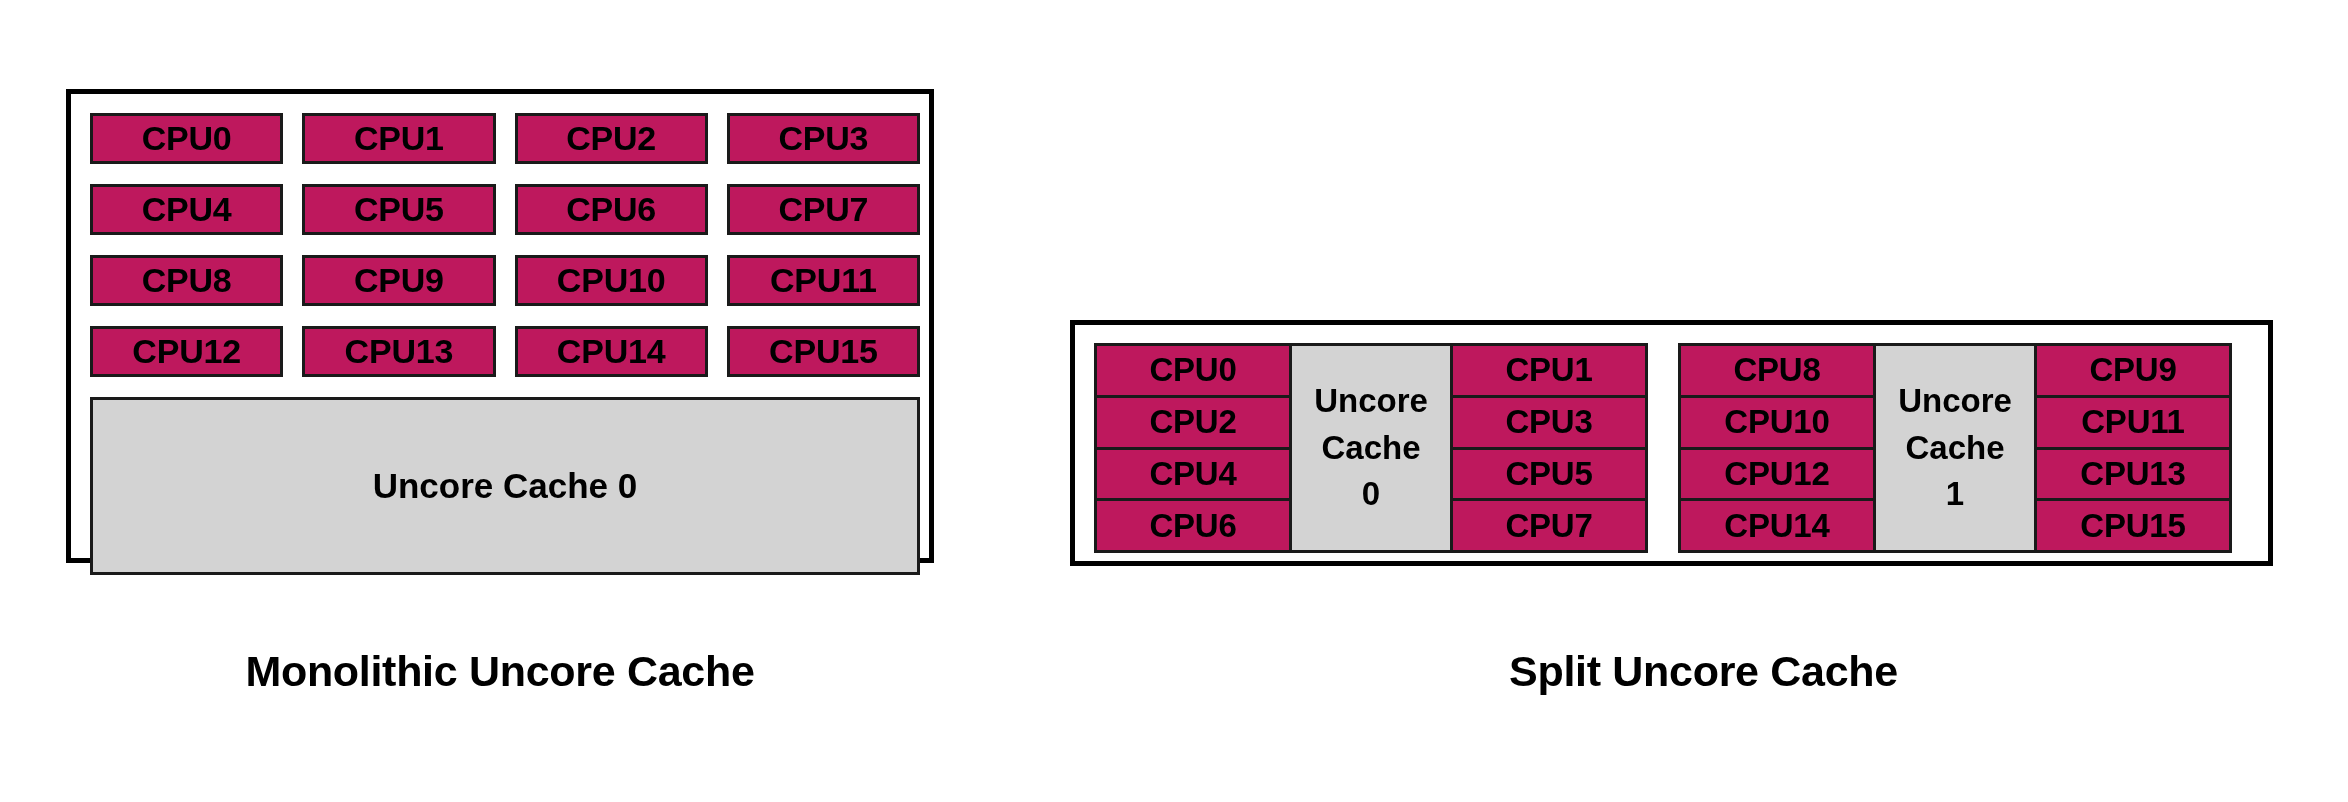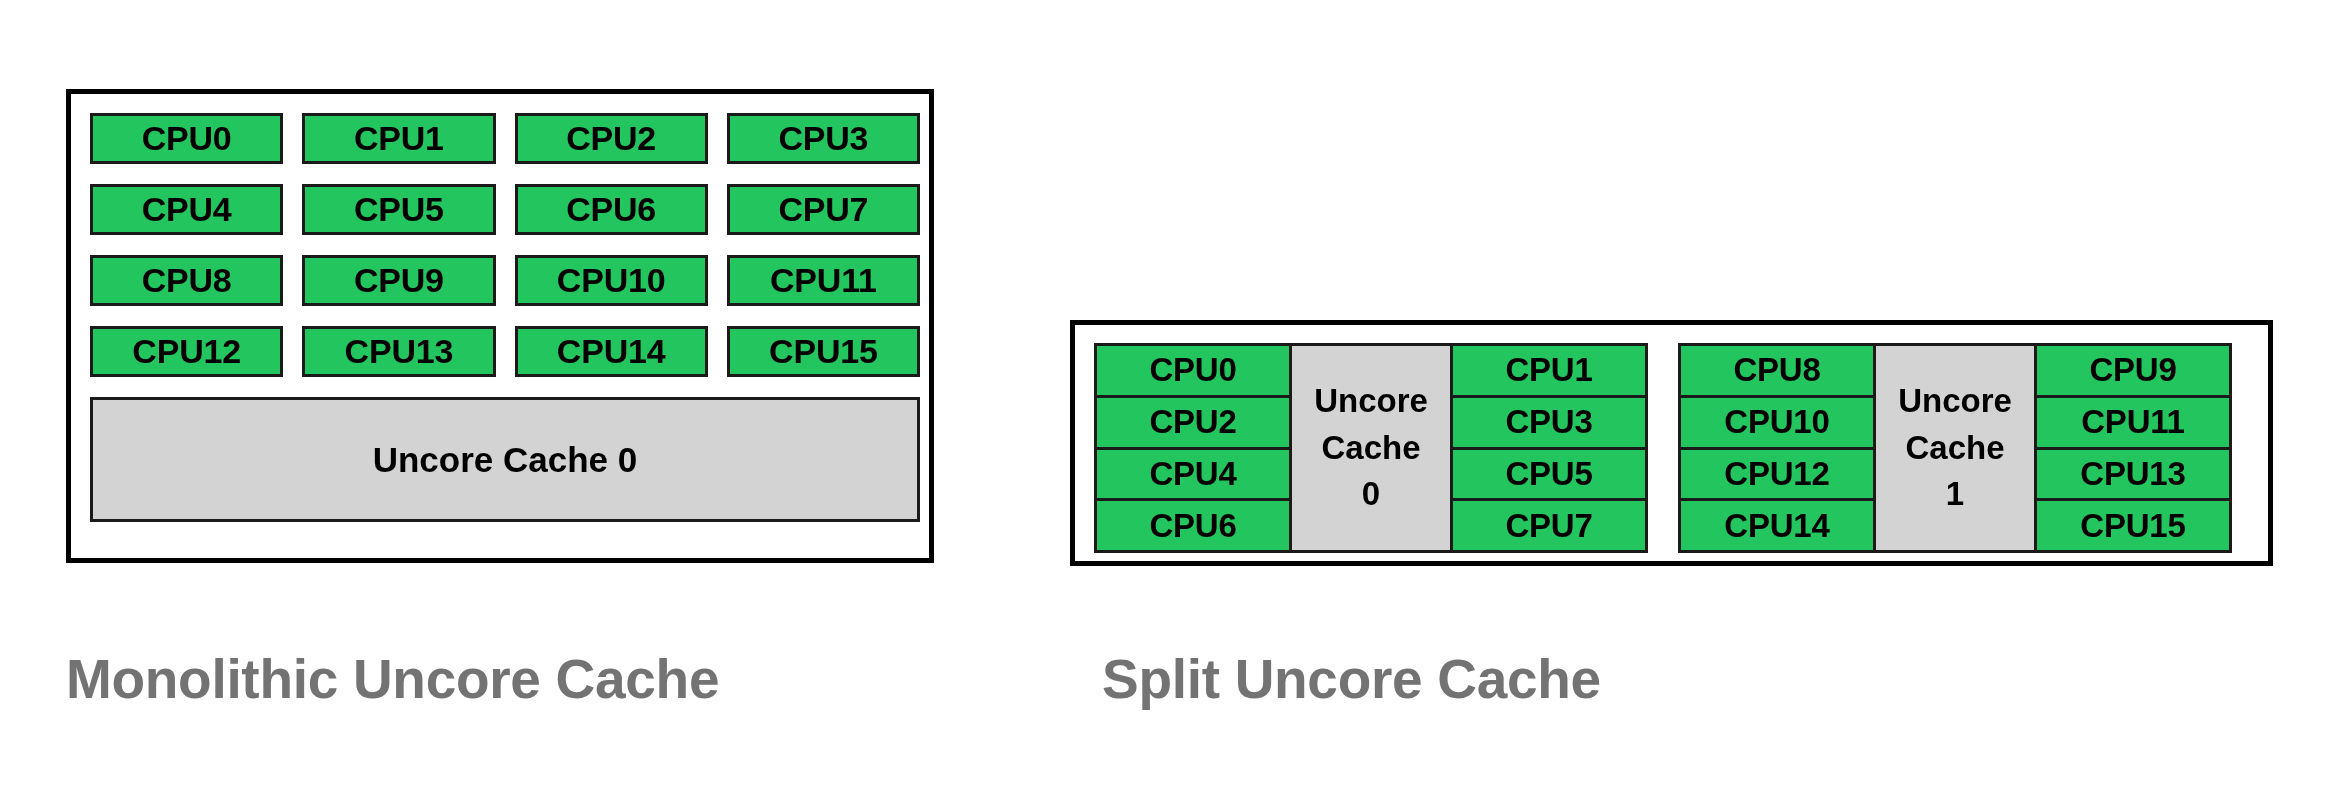--- a/index.html
+++ b/index.html
@@ -21,45 +21,45 @@
     position: absolute;
   }
   .outer-box {
     position: absolute;
     border: 5px solid #000000;
     background: #ffffff;
     box-sizing: border-box;
   }
   .cpu-box {
     border: 3px solid #1a1a1a;
-    background: #22c55e;
+    background: #be185d;
     box-sizing: border-box;
     display: flex;
     align-items: center;
     justify-content: center;
     font-weight: bold;
     color: #000000;
     letter-spacing: -0.2px;
   }
   .cache-box {
     border: 3px solid #1a1a1a;
     background: #d3d3d3;
     box-sizing: border-box;
     display: flex;
     align-items: center;
     justify-content: center;
     font-weight: bold;
     color: #000000;
   }
   .caption {
     position: absolute;
-    text-align: left;
+    text-align: center;
     font-weight: bold;
-    font-size: 55px;
-    color: #737373;
+    font-size: 43px;
+    color: #000000;
     letter-spacing: -0.3px;
     white-space: nowrap;
   }
 
   
   #fig-monolithic .outer-box {
     left: 0px;
     top: 0px;
     width: 868px;
     height: 474px;
@@ -76,21 +76,21 @@
   }
   #fig-monolithic .cpu-box {
     height: 51px;
     font-size: 34px;
   }
   #fig-monolithic .cache-box {
     position: absolute;
     left: 19px;
     top: 303px;
     width: 830px;
-    height: 125px;
+    height: 178px;
     font-size: 35px;
   }
 
   
   #fig-split .outer-box {
     left: 0px;
     top: 0px;
     width: 1203px;
     height: 246px;
   }

